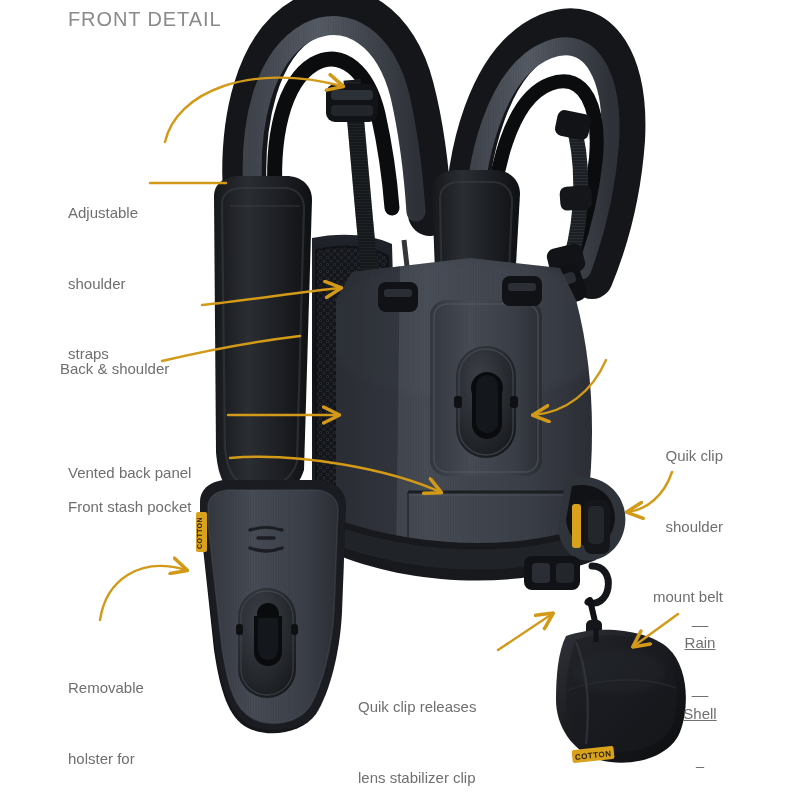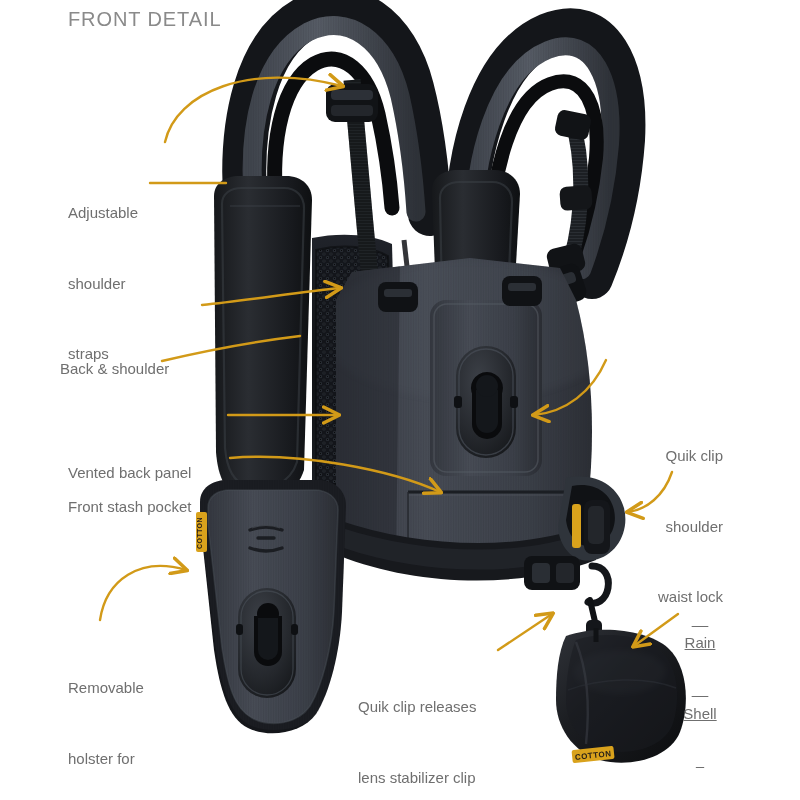--- a/index.html
+++ b/index.html
@@ -385,21 +385,21 @@
     
     
   </div>
 
   <div class="lbl r" style="left:463px;top:312px;width:260px;">
   </div>
 
   <div class="lbl r" style="left:503px;top:397px;width:220px;">
     <div>Quik clip</div>
     <div>shoulder</div>
-    <div>waist lock</div>
+    <div>mount belt</div>
   </div>
 
   <div class="lbl c" style="left:640px;top:584px;width:120px;text-decoration:underline;">
     <div>Rain</div>
     <div>Shell</div>
   </div>
 
   <div class="lbl" style="left:358px;top:648px;">
     <div>Quik clip releases</div>
     <div>lens stabilizer clip</div>

